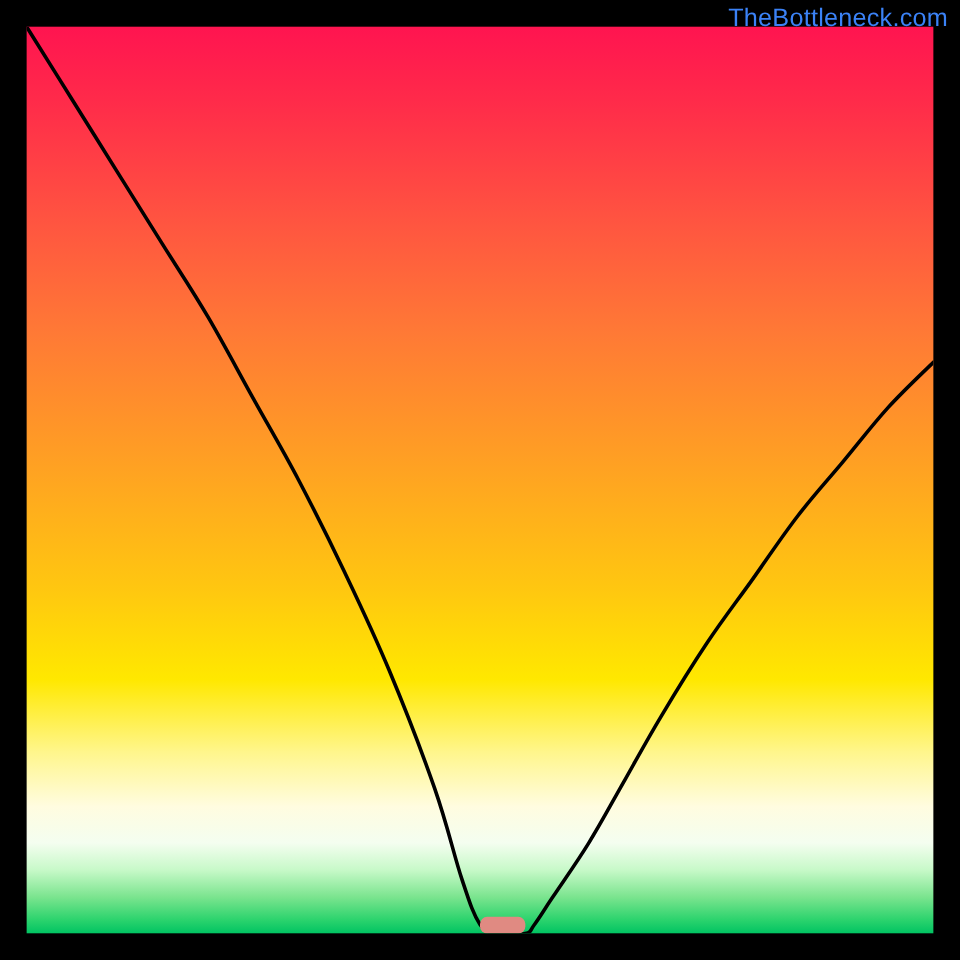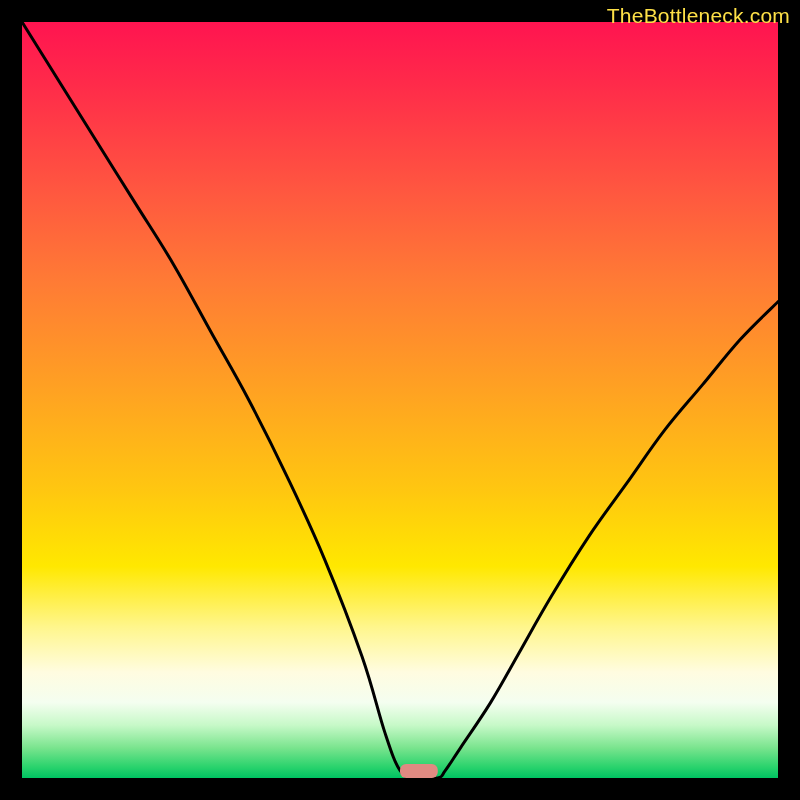--- a/index.html
+++ b/index.html
@@ -48,21 +48,21 @@
     );
   }
   .curve {
     position: absolute;
     inset: 0;
   }
   .watermark {
     position: absolute;
     top: 4px;
     right: 10px;
-    color: #fde047;
+    color: #3b82f6;
     font-size: 21px;
     letter-spacing: 0.2px;
     font-weight: 400;
     user-select: none;
     text-align: right;
   }
 </style>
 </head>
 <body>
 

